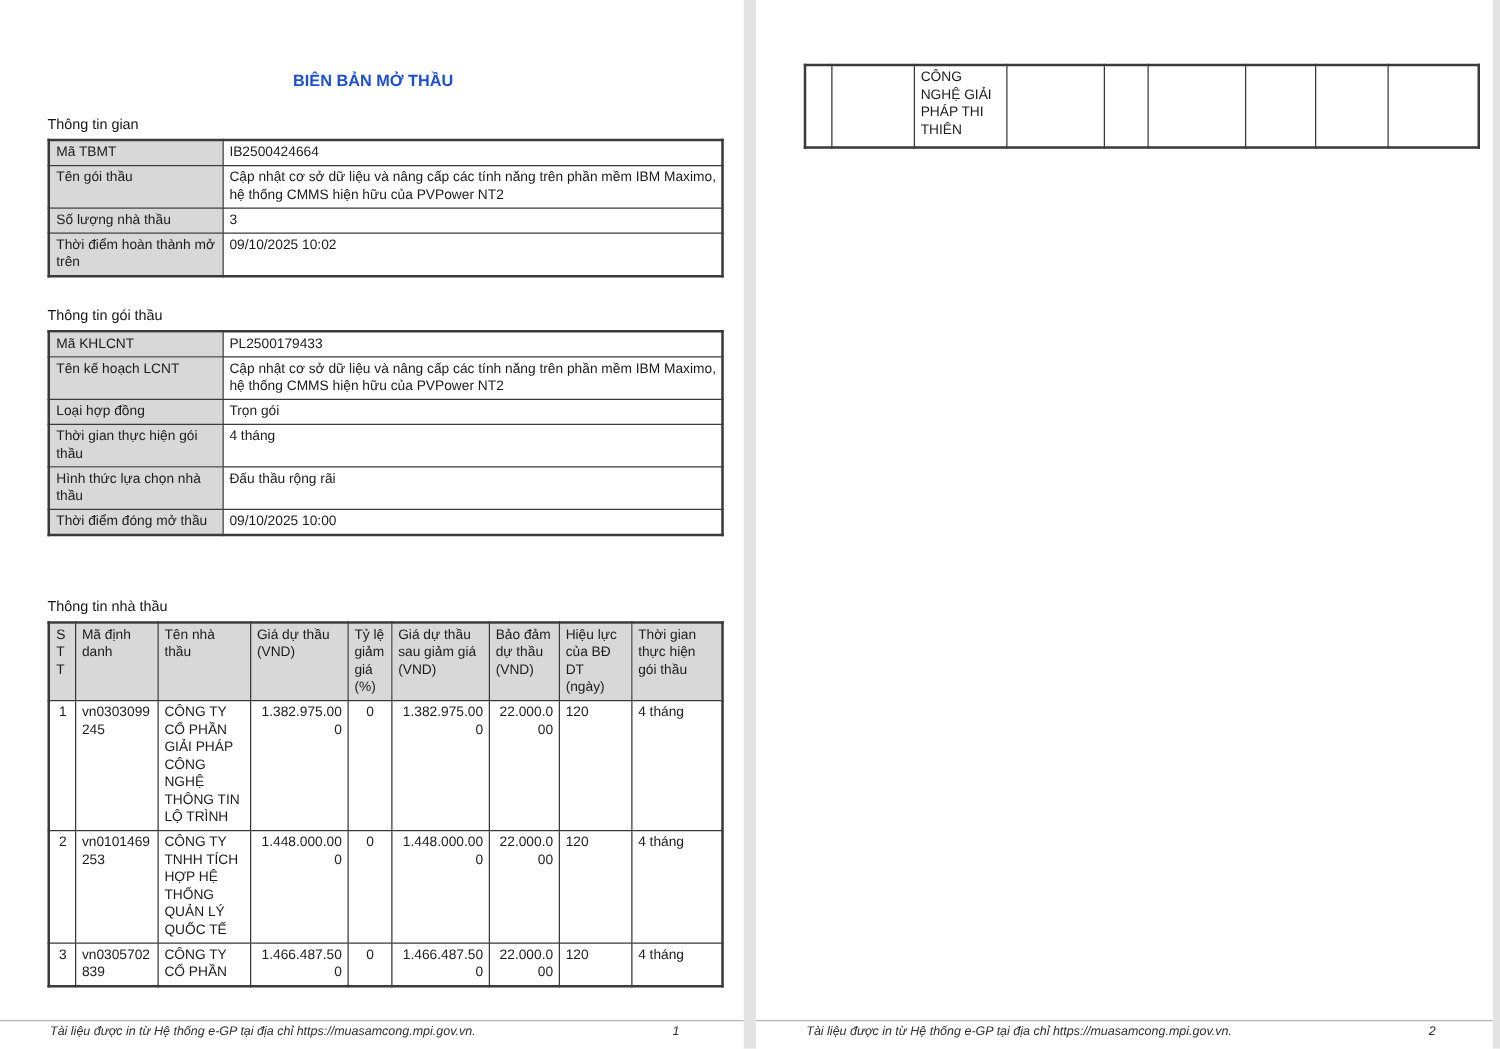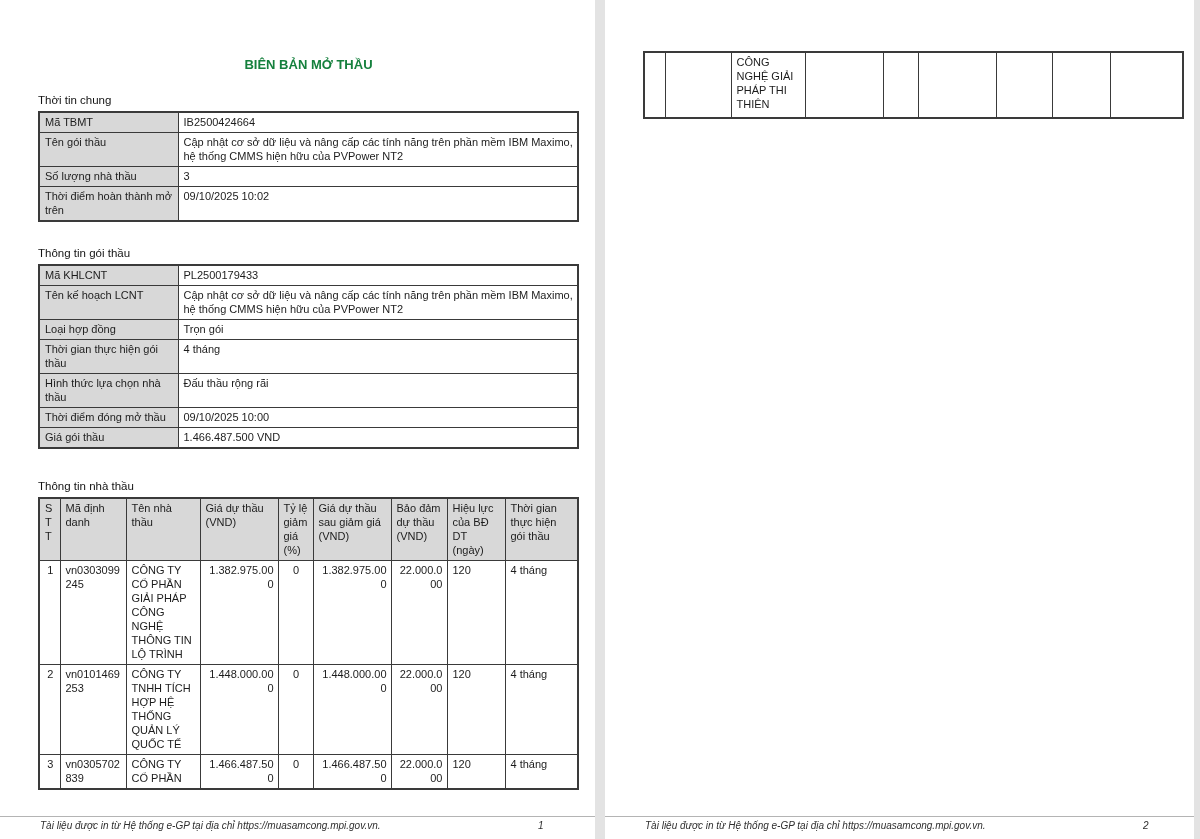--- a/index.html
+++ b/index.html
@@ -18,23 +18,23 @@
   #page-1 { left: 0; width: 595px; }
   #page-2 { left: 605px; width: 589px; }
   .page-gap {
     position: absolute; top: 0; height: 839px;
     background: #e3e3e3;
   }
   #gap-center { left: 595px; width: 10px; }
   #gap-right  { left: 1194px; width: 6px; }
 
   .doc-title {
-    position: absolute; top: 57px; left: 11px; width: 100%;
+    position: absolute; top: 57px; left: 1px; width: 100%;
     text-align: center;
-    font-size: 13px; font-weight: bold; color: #15803d;
+    font-size: 13px; font-weight: bold; color: #1d4ed8;
   }
   .section-heading {
     position: absolute; left: 38px;
     font-size: 11.5px; color: #141414;
   }
   #heading-general { top: 94px; }
   #heading-package { top: 247px; }
   #heading-bidders { top: 480px; }
 
   table.doc-table {
@@ -79,21 +79,21 @@
     font-size: 10px; font-style: italic; color: #2e2e2e;
   }
 </style>
 </head>
 <body>
 
 <div class="page" id="page-1">
 
   <div class="doc-title">BIÊN BẢN MỞ THẦU</div>
 
-  <div class="section-heading" id="heading-general">Thời tin chung</div>
+  <div class="section-heading" id="heading-general">Thông tin gian</div>
 
   <table class="doc-table kv-table" id="table-general">
     <colgroup>
         <col style="width:139px">
         <col style="width:400px">
       </colgroup>
     <tbody>
         <tr>
       <td class="lbl">Mã TBMT</td>
       <td>IB2500424664</td>
@@ -137,24 +137,20 @@
       <td class="lbl">Thời gian thực hiện gói thầu</td>
       <td>4 tháng</td>
     </tr>
     <tr>
       <td class="lbl">Hình thức lựa chọn nhà thầu</td>
       <td>Đấu thầu rộng rãi</td>
     </tr>
     <tr>
       <td class="lbl">Thời điểm đóng mở thầu</td>
       <td>09/10/2025 10:00</td>
-    </tr>
-    <tr>
-      <td class="lbl">Giá gói thầu</td>
-      <td>1.466.487.500 VND</td>
     </tr>
   </tbody>
     </table>
 
   <div class="section-heading" id="heading-bidders">Thông tin nhà thầu</div>
 
   <table class="doc-table bidders" id="table-bidders">
     <colgroup>
       <col style="width:21px">
         <col style="width:66px">

